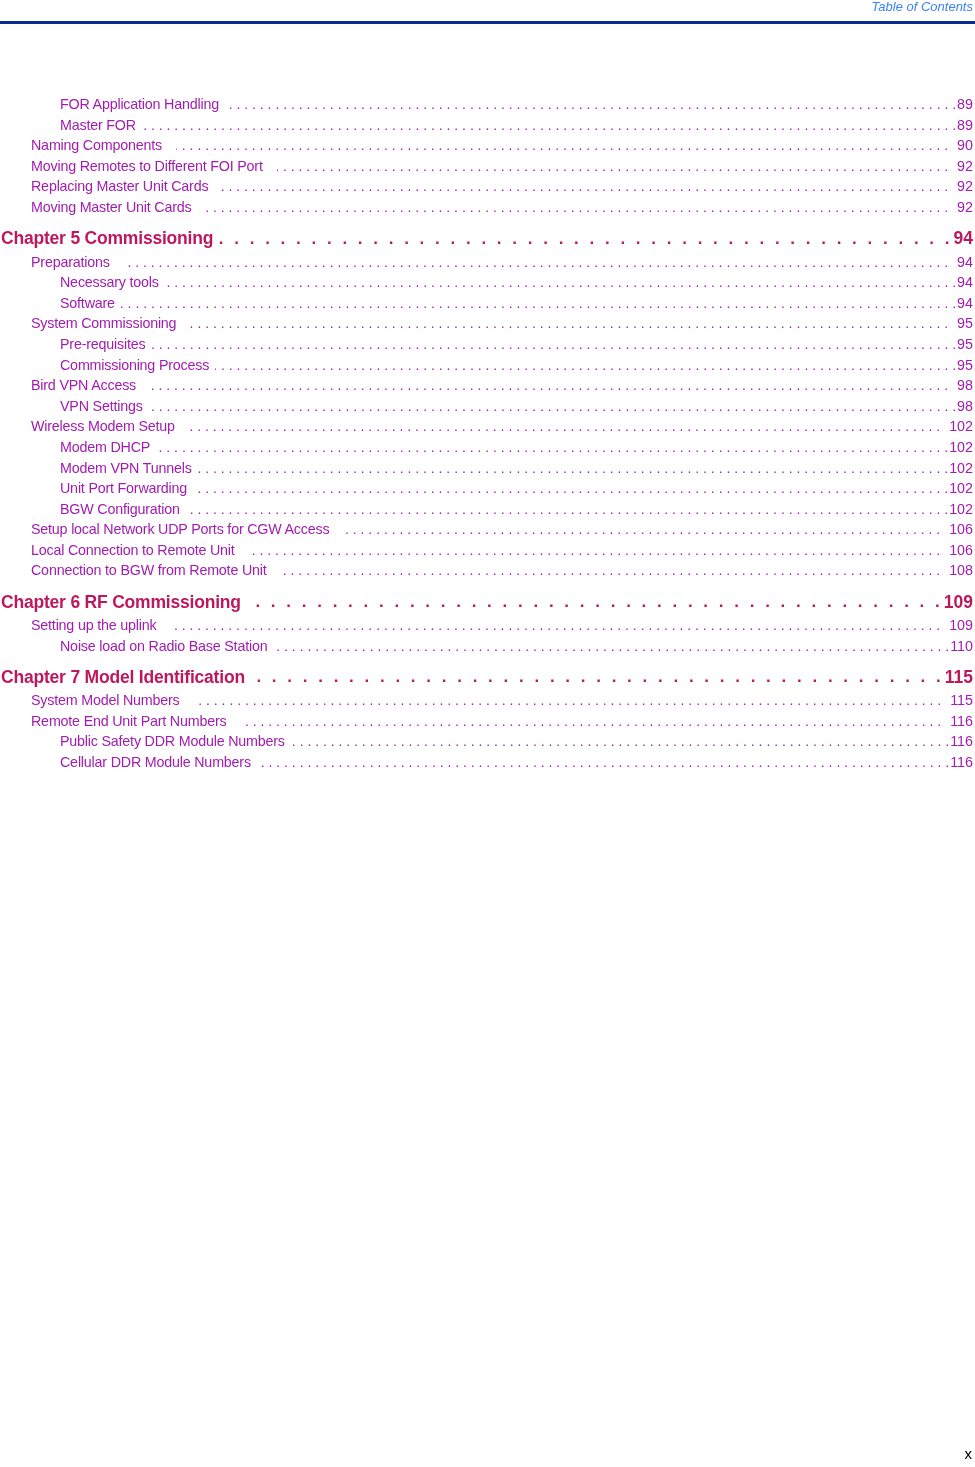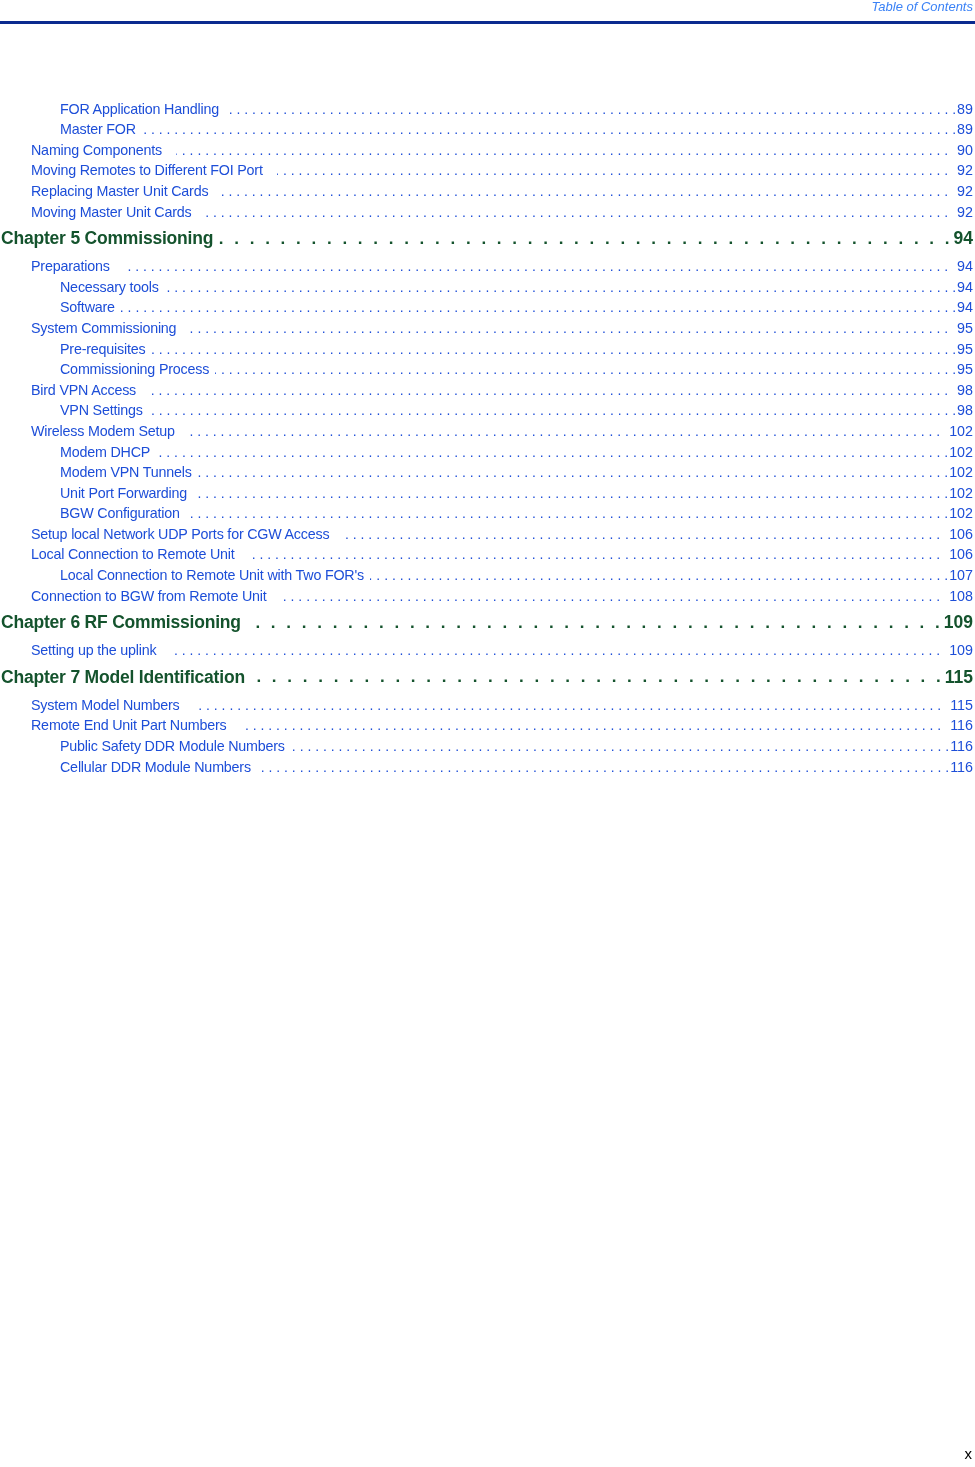--- a/index.html
+++ b/index.html
@@ -7,40 +7,40 @@
     .header-title {
       position: absolute; right: 2px; top: -1px;
       font-family: "Liberation Sans", sans-serif; font-style: italic;
       font-size: 13px; color: #3b82f6; letter-spacing: 0px;
     }
     .header-rule {
       position: absolute; left: 0; top: 21px; width: 975px; height: 3px; background: #0a2a8f;
     }
     .toc { position: absolute; left: 0; top: 96px; width: 975px; }
     .row {
-      position: relative; height: 20.6px; display: flex; align-items: flex-end;
-      font-family: "Liberation Sans", sans-serif; font-size: 14.3px; color: #1d4ed8;
+      position: relative; height: 20.6px; display: flex; align-items: flex-start;
+      font-family: "Liberation Sans", sans-serif; font-size: 14.3px; color: #a21caf;
       white-space: nowrap; overflow: hidden;
     }
     .row.l1 { padding-left: 31px; gap: 8px; }
     .row.l2 { padding-left: 60px; }
     .row .lbl { flex: 0 0 auto; padding-right: 6px; letter-spacing: -0.2px; }
     .row .dots {
       flex: 1 1 auto; overflow: hidden; letter-spacing: 0;
       font-size: 14px;
     }
     .row .dots::before {
       content: ". . . . . . . . . . . . . . . . . . . . . . . . . . . . . . . . . . . . . . . . . . . . . . . . . . . . . . . . . . . . . . . . . . . . . . . . . . . . . . . . . . . . . . . . . . . . . . . . . . . . . . . . . . . . . . . . . . . . . . . . . . . . . . . . . . . . . . . . . .";
       white-space: nowrap;
       float: right;
     }
     .row .pg { flex: 0 0 auto; text-align: right; padding-right: 2px; padding-left: 1px; }
     .row.chapter {
       height: 30px; align-items: center; padding-left: 1px; margin-top: 4px;
-      font-family: "Liberation Sans", sans-serif; font-weight: bold; font-size: 17.5px; color: #14532d;
+      font-family: "Liberation Sans", sans-serif; font-weight: bold; font-size: 17.5px; color: #be185d;
     }
     .row.chapter .dots { font-size: 17px; }
     .row.chapter .dots::before { letter-spacing: 3px; }
     .row.chapter .pg { padding-right: 2px; }
     .page-number {
       position: absolute; right: 3px; top: 1445px;
       font-family: "Liberation Sans", sans-serif; font-size: 15px; color: #000;
     }
   </style>
 </head>
@@ -156,41 +156,41 @@
     <div class="row l1">
       <span class="lbl">Setup local Network UDP Ports for CGW Access</span>
       <span class="dots"></span>
       <span class="pg">106</span>
     </div>
     <div class="row l1">
       <span class="lbl">Local Connection to Remote Unit</span>
       <span class="dots"></span>
       <span class="pg">106</span>
     </div>
-    <div class="row l2">
-      <span class="lbl">Local Connection to Remote Unit with Two FOR's</span>
-      <span class="dots"></span>
-      <span class="pg">107</span>
-    </div>
     <div class="row l1">
       <span class="lbl">Connection to BGW from Remote Unit</span>
       <span class="dots"></span>
       <span class="pg">108</span>
     </div>
     <div class="row chapter">
       <span class="lbl">Chapter 6  RF Commissioning</span>
       <span class="dots"></span>
       <span class="pg">109</span>
     </div>
     <div style="height: 0px;"></div>
     <div class="row l1">
       <span class="lbl">Setting up the uplink</span>
       <span class="dots"></span>
       <span class="pg">109</span>
     </div>
+    <div class="row l2">
+      <span class="lbl">Noise load on Radio Base Station</span>
+      <span class="dots"></span>
+      <span class="pg">110</span>
+    </div>
     <div class="row chapter">
       <span class="lbl">Chapter 7  Model Identification</span>
       <span class="dots"></span>
       <span class="pg">115</span>
     </div>
     <div style="height: 0px;"></div>
     <div class="row l1">
       <span class="lbl">System Model Numbers</span>
       <span class="dots"></span>
       <span class="pg">115</span>

